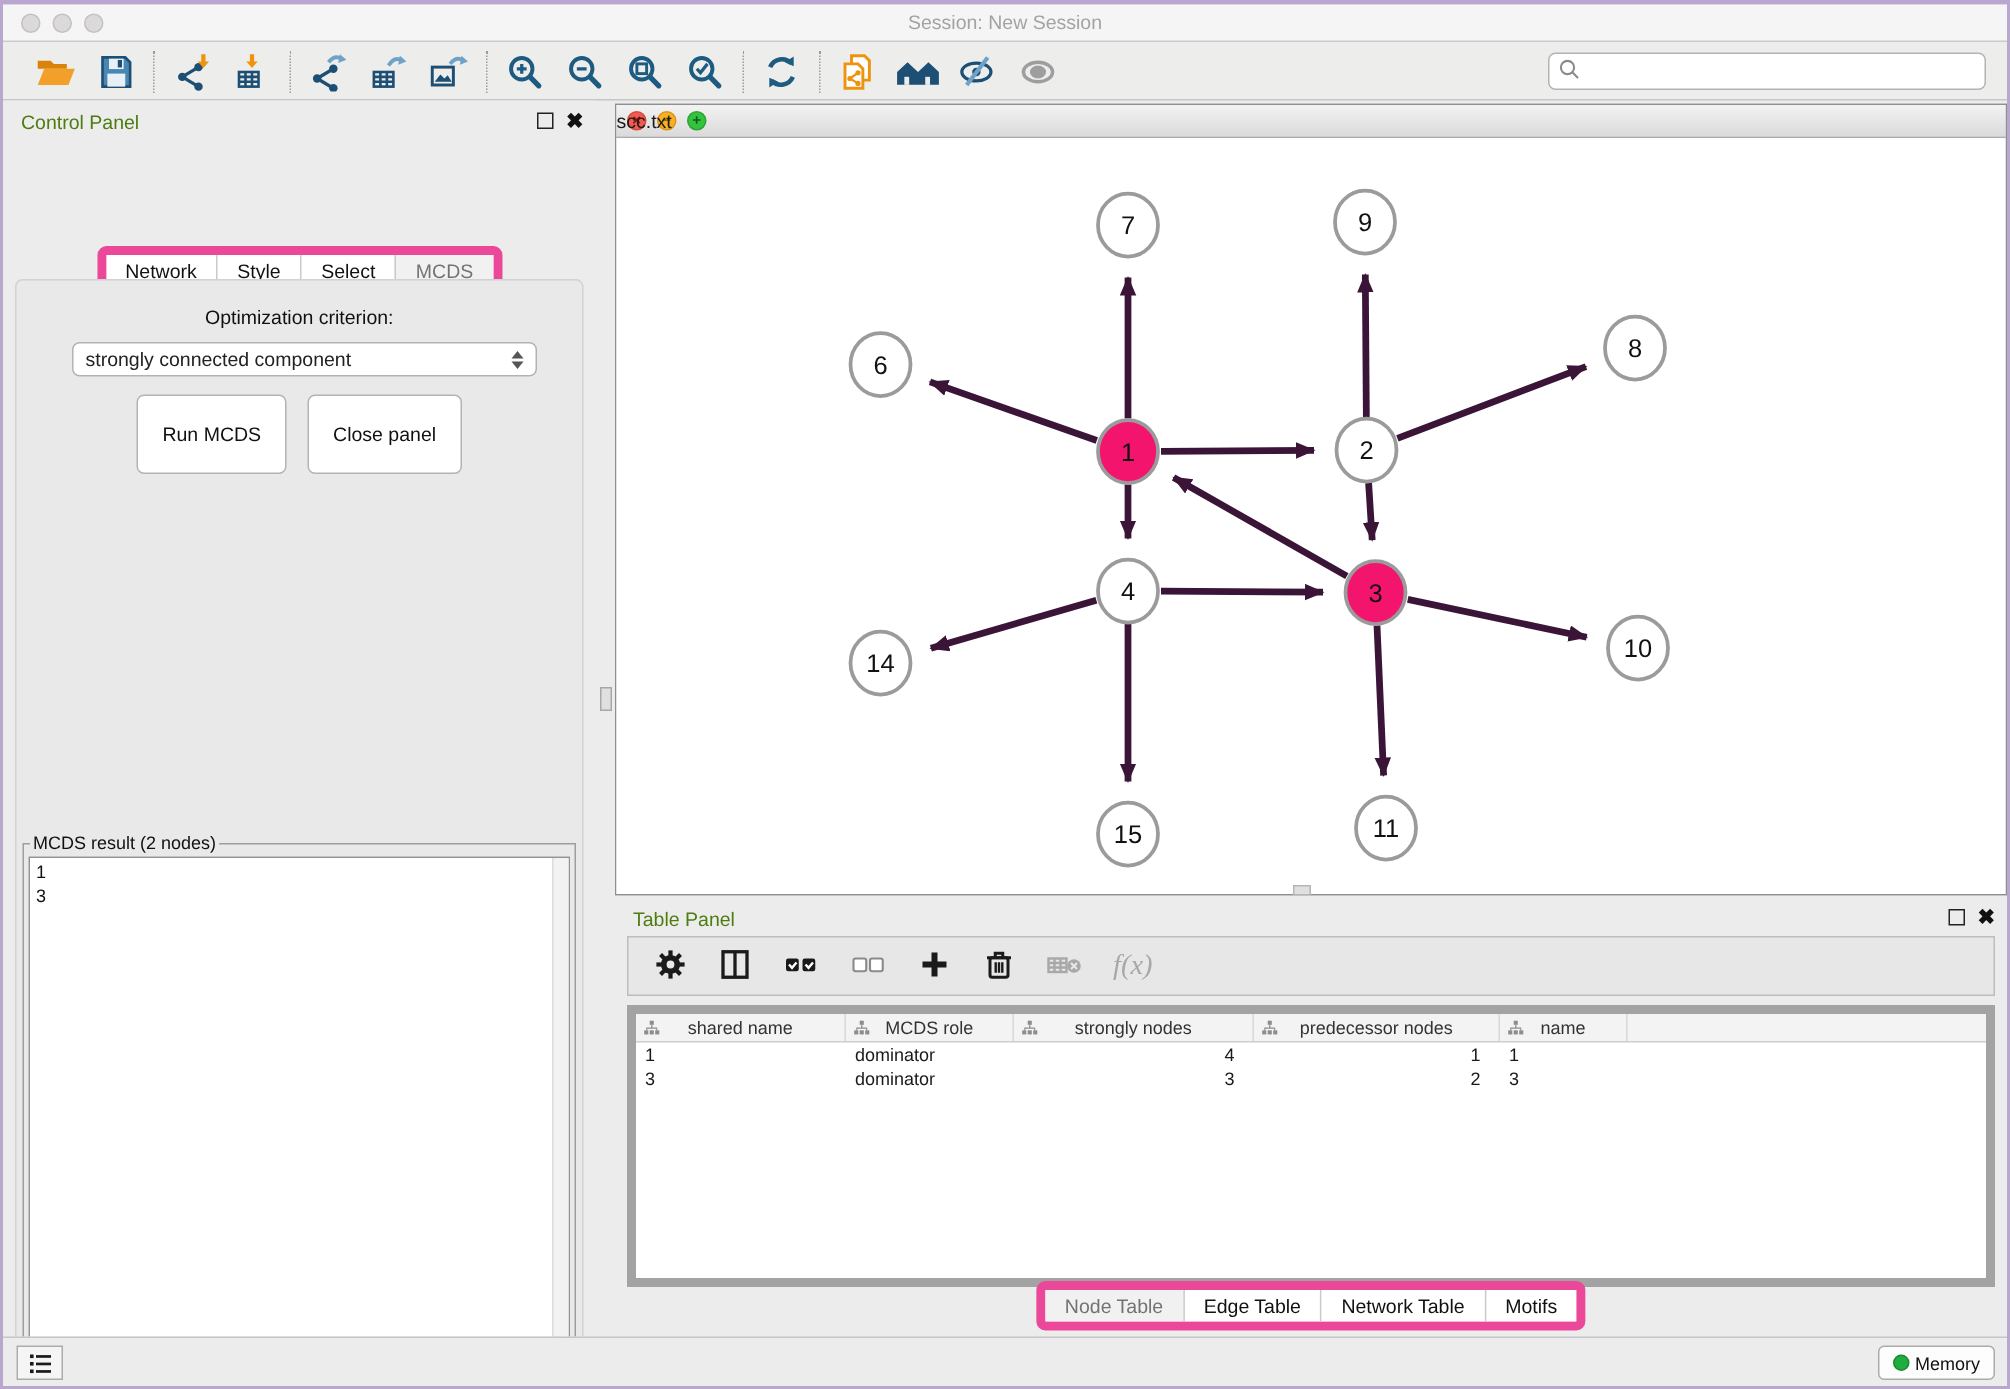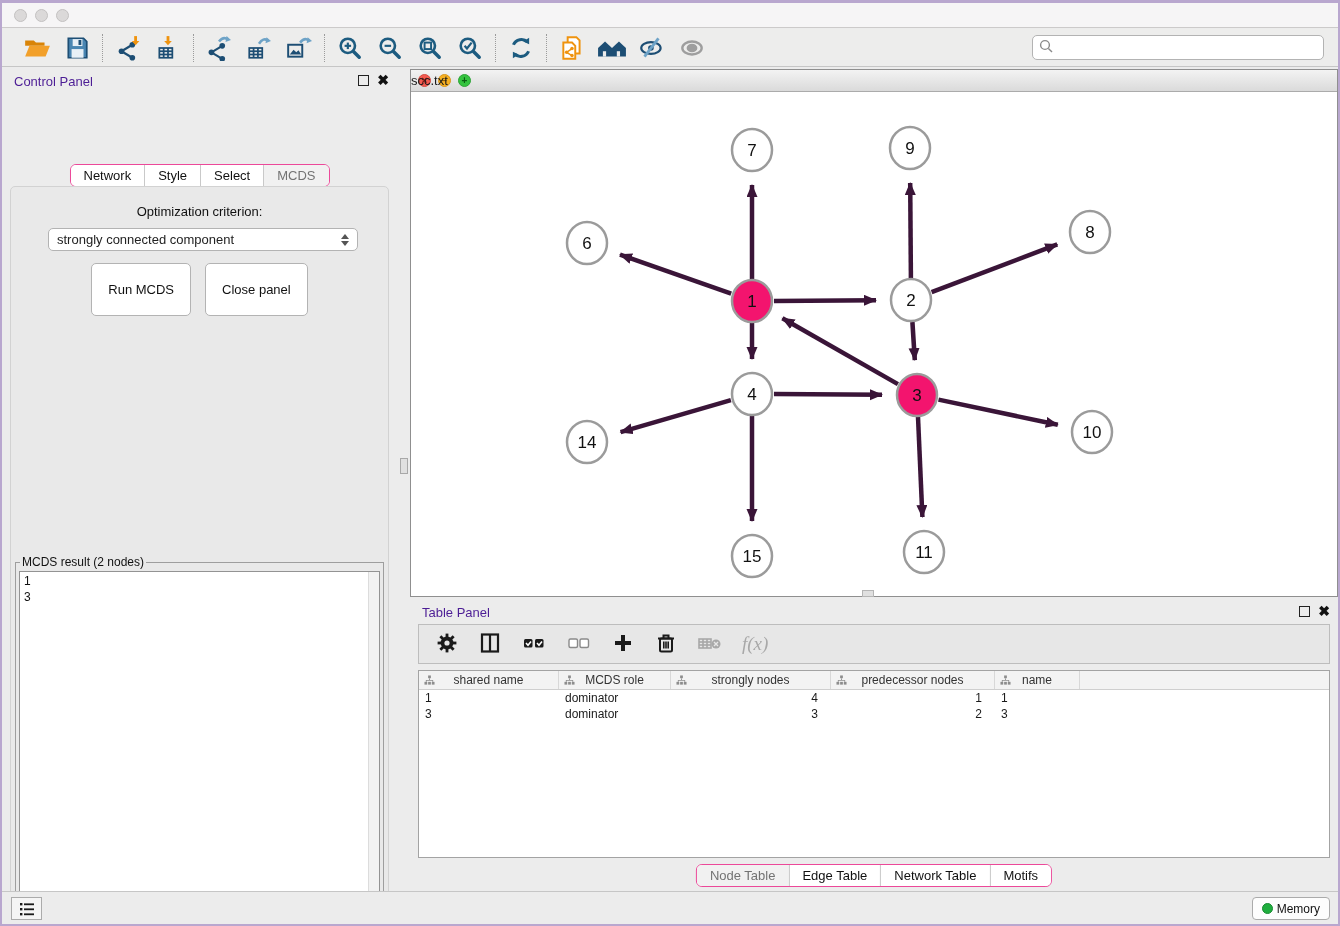--- a/index.html
+++ b/index.html
@@ -19,25 +19,25 @@
   .toolbar { position:absolute; left:0; right:0; top:26px; height:38px; background:#ededec; border-bottom:1px solid #c6c6c6; display:flex; align-items:center; padding:0 10px; }
   .tb-group { display:flex; align-items:center; gap:10px; padding:0 10px; }
   .tb-sep { width:0; height:28px; border-left:1px dotted #9b9b9b; }
   .tb-btn { width:30px; height:30px; display:flex; align-items:center; justify-content:center; cursor:default; }
   .tb-btn svg { display:block; }
   .searchbox { margin-left:auto; margin-right:4px; width:292px; height:25px; background:#fff; border:1px solid #b3b3b3; border-radius:5px; display:flex; align-items:center; padding:0 6px; }
   .searchbox input { border:none; outline:none; flex:1; font-size:12px; font-family:"Liberation Sans",sans-serif; background:transparent; }
   
   .control-panel { position:absolute; left:0; top:64px; width:395px; height:829px; background:#ececec; }
   .panel-header { position:relative; height:28px; }
-  .panel-title { position:absolute; left:12px; top:7px; font-size:13px; color:#4c1d95; }
+  .panel-title { position:absolute; left:12px; top:7px; font-size:13px; color:#4d7c0f; }
   .float-icon { position:absolute; top:8px; width:11px; height:11px; border:1.5px solid #222; }
   .close-icon { position:absolute; top:5px; font-size:14px; font-weight:bold; color:#111; }
   .cp-float { right:28px; } .cp-close { right:8px; }
-  .seg-tabs { position:absolute; display:inline-flex; border:1px solid #ec4899; border-radius:6px; background:#fff; overflow:hidden; }
+  .seg-tabs { position:absolute; display:inline-flex; border:6px solid #ec4899; border-radius:6px; background:#fff; overflow:hidden; }
   .cp-tabs { top:97px; left:50%; transform:translateX(-50%); }
   .seg-tab { padding:3px 13px; font-size:13px; color:#111; background:#fff; border-left:1px solid #c9c9c9; white-space:nowrap; }
   .seg-tab:first-child { border-left:none; }
   .seg-tab.active { color:#737373; background:#f1f1f1; }
   .cp-content { position:absolute; left:8px; top:119px; width:379px; height:765px; background:#e9e9e9; border:1px solid #d2d2d2; border-radius:5px; }
   .opt-label { position:absolute; top:17px; left:0; right:0; text-align:center; font-size:13px; color:#111; }
   .dropdown { position:absolute; top:41px; left:37px; width:310px; height:23px; background:#fff; border:1px solid #b3b3b3; border-radius:5px; display:flex; align-items:center; padding:0 8px; font-size:13px; }
   .dd-stepper { margin-left:auto; display:flex; flex-direction:column; gap:2px; align-items:center; }
   .dd-up { width:0; height:0; border-left:4px solid transparent; border-right:4px solid transparent; border-bottom:5px solid #555; }
   .dd-down { width:0; height:0; border-left:4px solid transparent; border-right:4px solid transparent; border-top:5px solid #555; }
@@ -58,21 +58,21 @@
   .net-title { position:absolute; left:0; right:0; top:3px; text-align:left; font-size:13px; color:#1a1a1a; }
   .net-canvas { position:relative; width:926px; height:504px; background:#fff; }
   .v-splitter-handle { position:absolute; left:398px; top:455px; width:8px; height:16px; background:#e0e0e0; border:1px solid #a8a8a8; }
   .h-splitter-handle { position:absolute; left:860px; top:587px; width:12px; height:7px; background:#e0e0e0; border:1px solid #b5b5b5; }
   
   .table-panel { position:absolute; left:408px; top:595px; width:928px; height:298px; background:#ececec; }
   .tp-float { right:28px; } .tp-close { right:8px; }
   .tp-toolbar { position:absolute; left:8px; right:8px; top:26px; height:40px; background:#e7e7e7; border:1px solid #bdbdbd; display:flex; align-items:center; gap:19px; padding:0 16px; }
   .tp-btn { display:flex; align-items:center; justify-content:center; }
   .fx-label { font-family:"Liberation Serif", serif; font-style:italic; font-size:19px; color:#a8a8a8; }
-  .table-wrap { position:absolute; left:8px; right:8px; top:72px; height:188px; background:#fff; border:1px solid #a3a3a3; overflow:hidden; }
+  .table-wrap { position:absolute; left:8px; right:8px; top:72px; height:188px; background:#fff; border:6px solid #a3a3a3; overflow:hidden; }
   .thead { display:flex; height:19px; background:#f3f3f3; border-bottom:1px solid #cfcfcf; }
   .th { position:relative; height:100%; border-right:1px solid #d8d8d8; display:flex; align-items:center; justify-content:center; font-size:12px; color:#333; }
   .th .hier { position:absolute; left:5px; top:4px; }
   .trow { display:flex; height:16px; }
   .td { font-size:12px; color:#1a1a1a; padding:1px 6px; white-space:nowrap; overflow:hidden; }
   .td.right { text-align:right; padding-right:13px; }
   .tp-tabs { bottom:9px; top:auto; left:50%; transform:translateX(-50%); }
   
   .statusbar { position:absolute; left:0; right:0; bottom:0; height:33px; background:#ececec; border-top:1px solid #c6c6c6; }
   .task-btn { position:absolute; left:9px; top:5px; width:31px; height:23px; background:#f5f5f5; border:1px solid #ababab; display:flex; align-items:center; justify-content:center; }
@@ -83,20 +83,21 @@
 <body>
 
 <div class="app">
 
   <div class="titlebar">
     <div class="lights">
       <div class="light-gray"></div>
       <div class="light-gray"></div>
       <div class="light-gray"></div>
     </div>
+    <div class="app-title">Session: New Session</div>
   </div>
 
   <div class="toolbar">
     <div id="main-toolbar-groups" style="display:flex;align-items:center;">
         <div class="tb-group">
           <div class="tb-btn">
             <span>
               <svg width="28" height="26" viewBox="0 0 26 24">
                 <path d="M2 5 h8 l2 2 h8 v3 H2 z" fill="#d98408"></path>
                 <path d="M6 10 h19 l-4 10 H2 z" fill="#f2a02a"></path>

